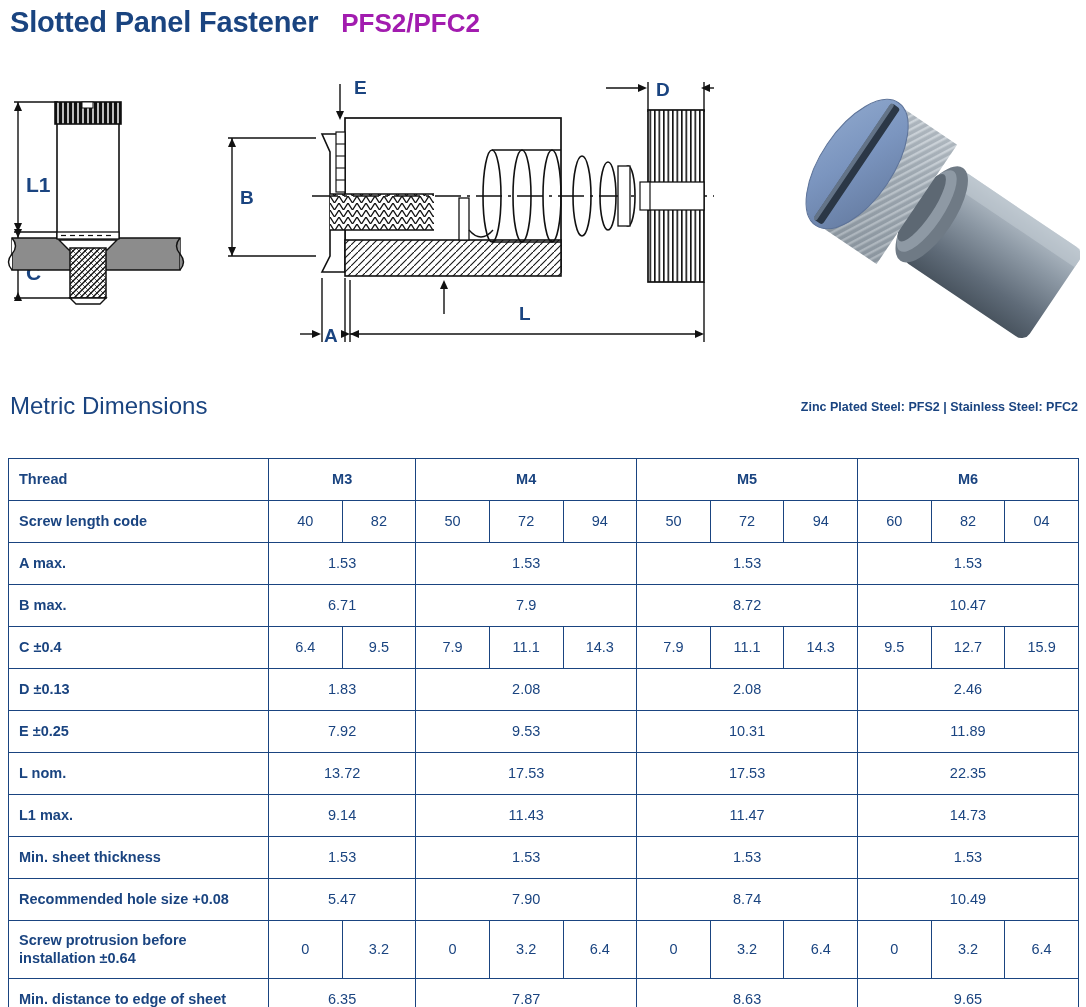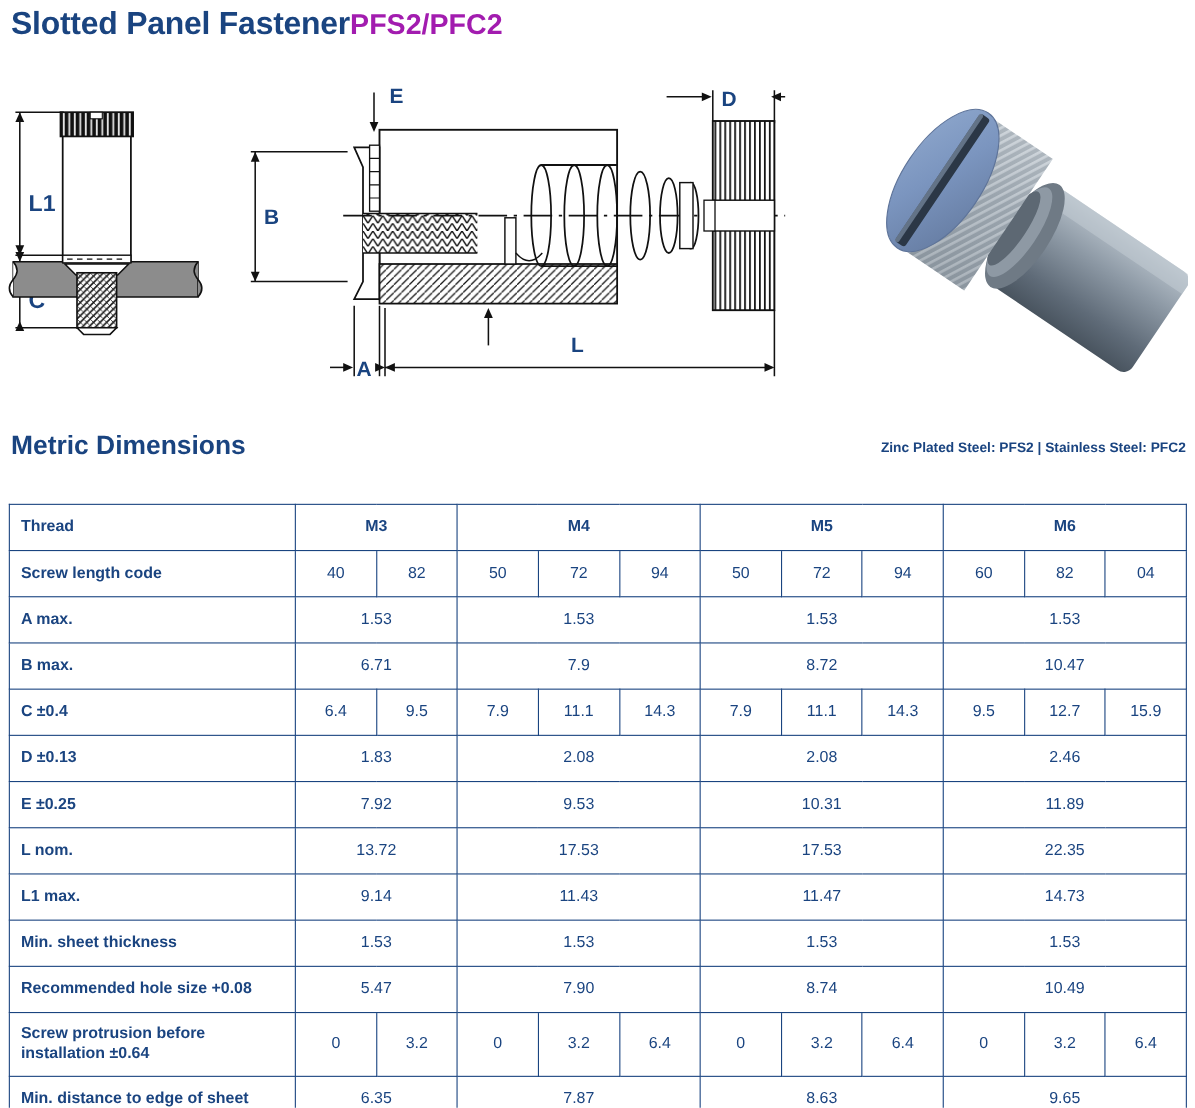--- a/index.html
+++ b/index.html
@@ -8,21 +8,21 @@
     width: 1086px; height: 1007px;
     background: #ffffff;
     font-family: "Liberation Sans", sans-serif;
     overflow: hidden;
   }
   .page { position: relative; width: 1086px; height: 1007px; }
 
   
   .title-bar {
     position: absolute; left: 10px; top: 6px;
-    display: flex; align-items: baseline; gap: 0;
+    display: flex; align-items: baseline; gap: 23px;
     white-space: nowrap;
     text-align: right;
   }
   .title-main {
     font-size: 29px; font-weight: bold; color: #1a4480;
     letter-spacing: -0.2px;
   }
   .title-sub {
     font-size: 26px; font-weight: bold; color: #a21caf;
   }
@@ -33,21 +33,21 @@
   .fig { position: absolute; }
   .fig-left   { left: 4px;   top: 18px; width: 196px; height: 260px; }
   .fig-center { left: 204px; top: 8px;  width: 510px; height: 280px; }
   .fig-right  { left: 790px; top: 8px;  width: 290px; height: 290px; }
 
   .fig svg { display: block; }
 
   
   .sec-head {
     position: absolute; left: 10px; top: 392px;
-    font-size: 24px; font-weight: bold; color: #1a4480;
+    font-size: 24px; font-weight: normal; color: #1a4480;
   }
   .sec-note {
     position: absolute; right: 8px; top: 400px;
     font-size: 12.5px; font-weight: bold; color: #1a4480;
     white-space: nowrap;
   }
 
   
   .tbl-wrap { position: absolute; left: 8px; top: 458px; width: 1070px; }
   table.dims {

